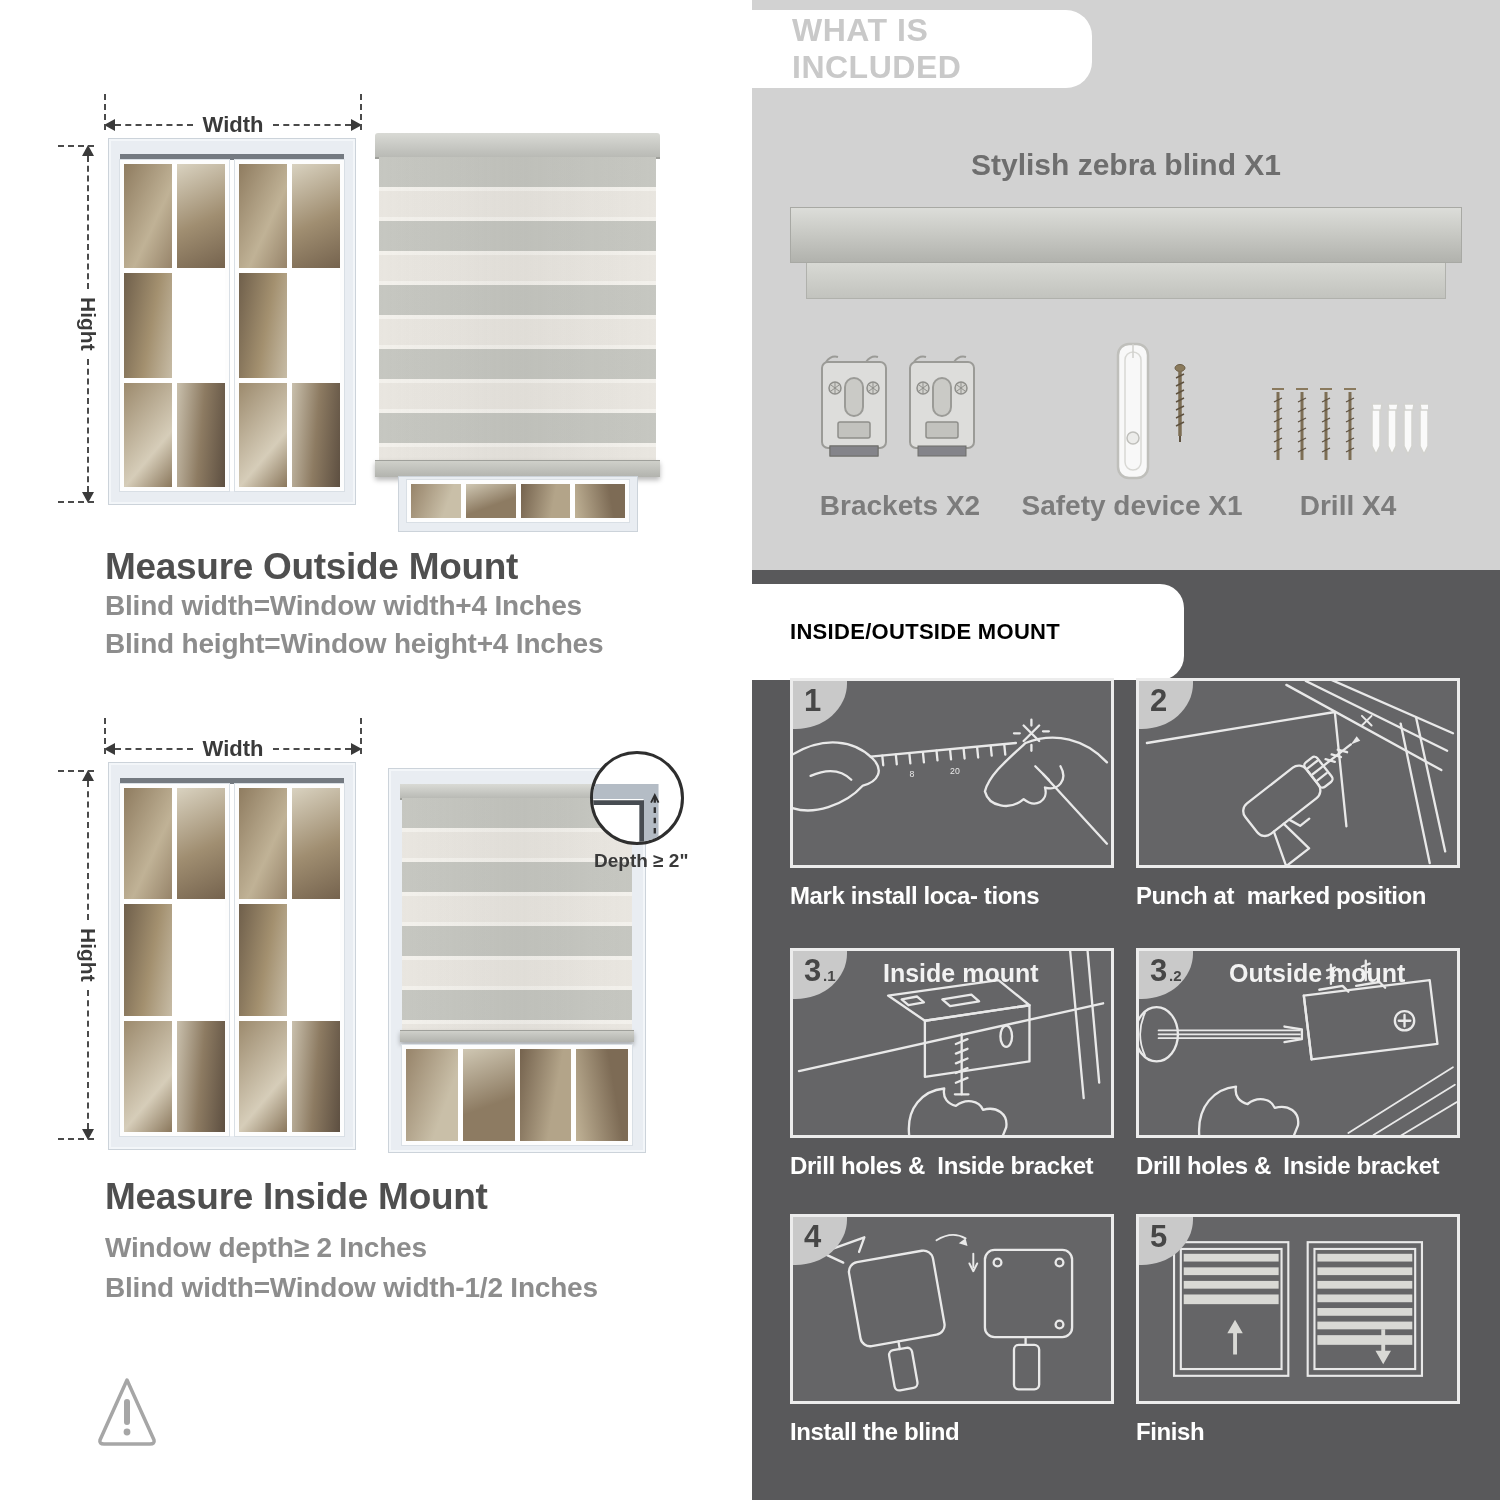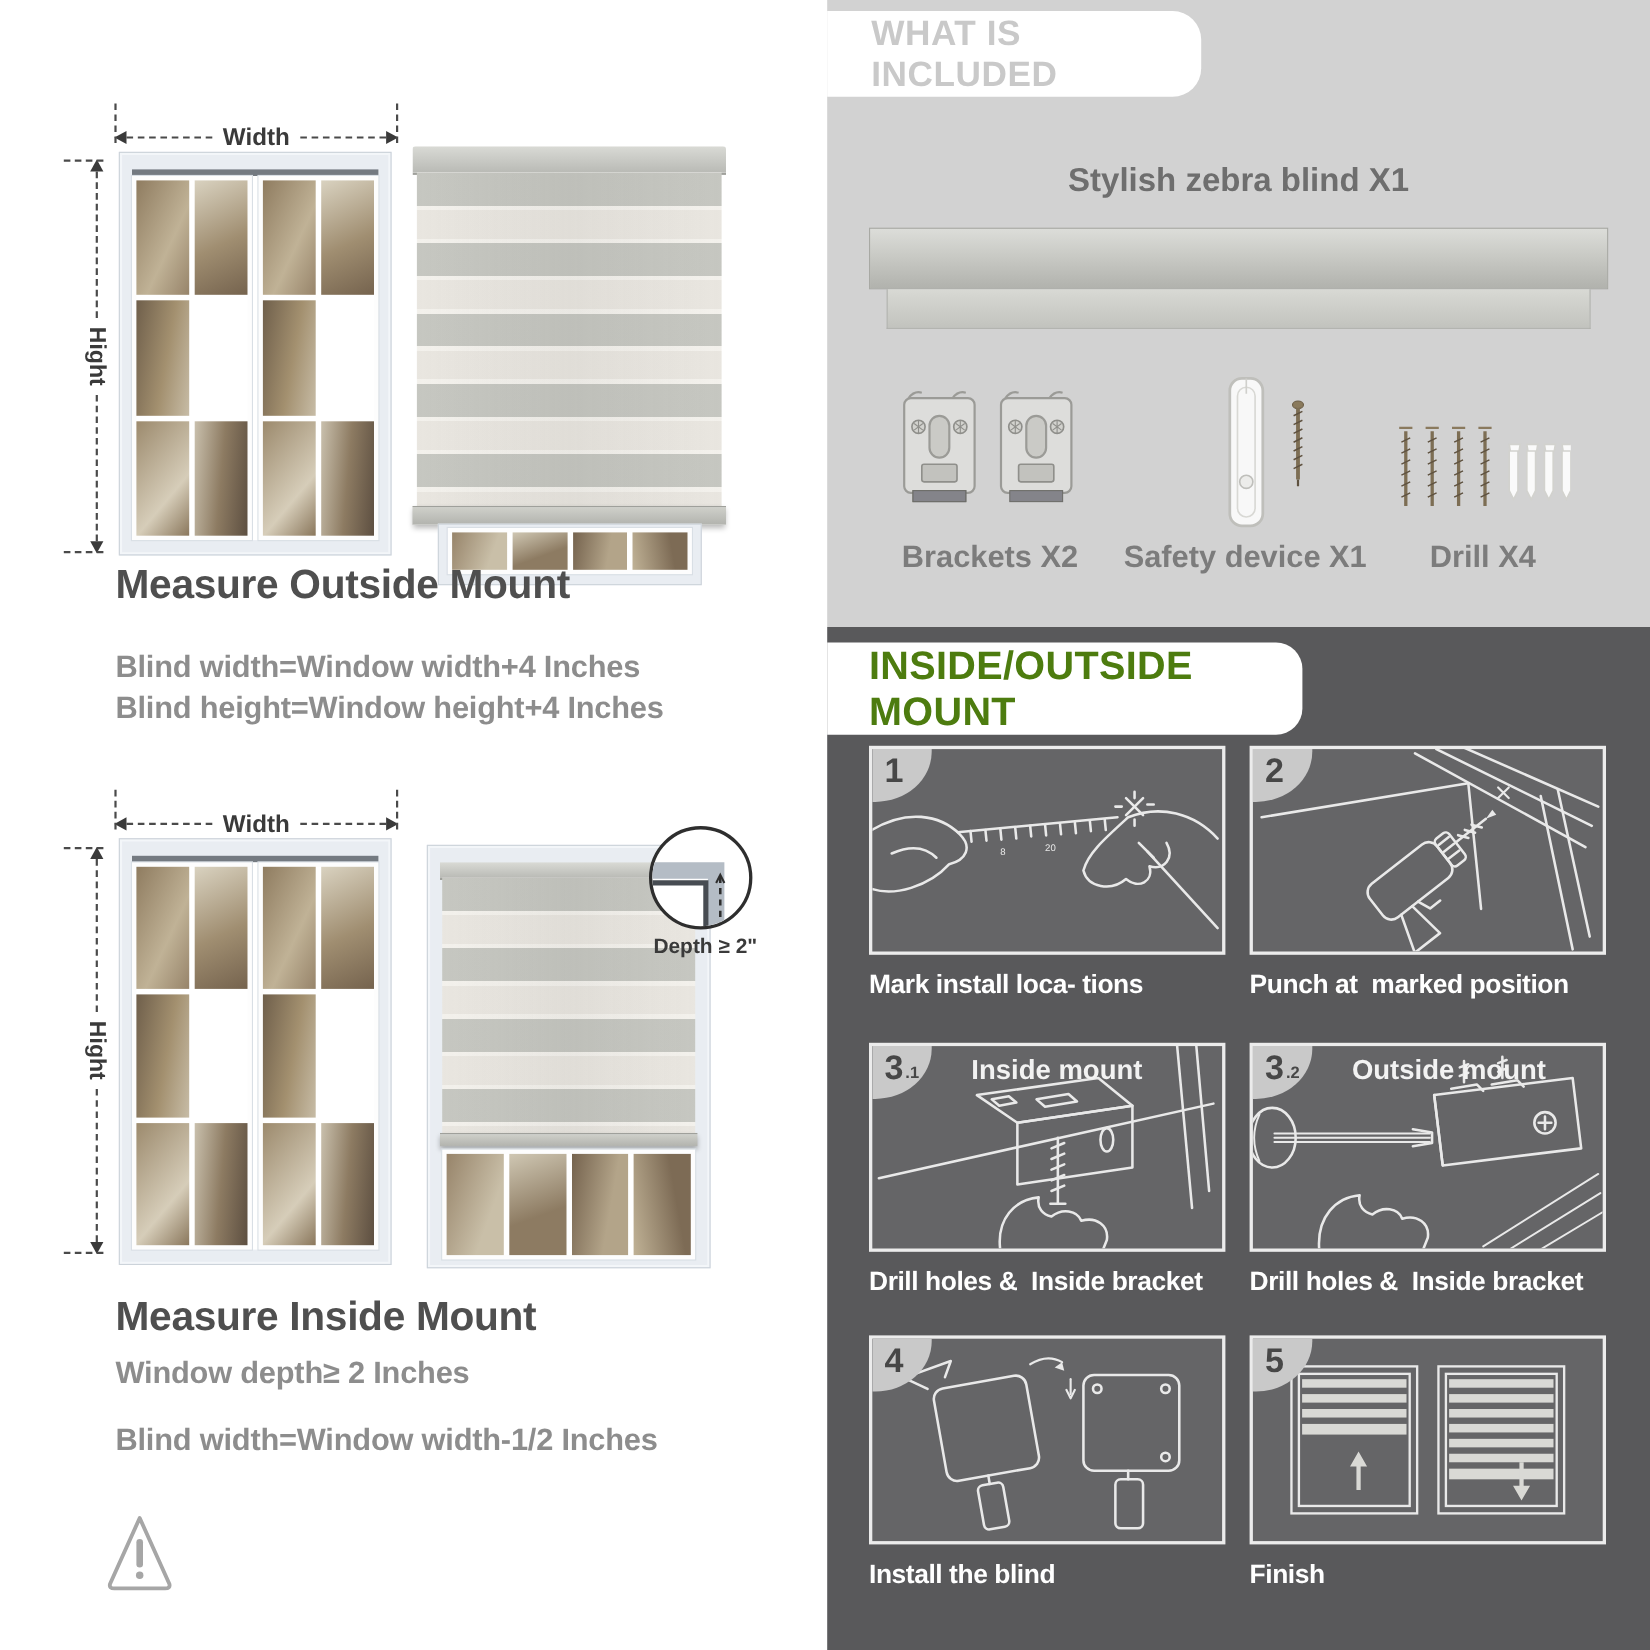--- a/index.html
+++ b/index.html
@@ -6,22 +6,22 @@
   .canvas{position:relative;width:1500px;height:1500px;background:#ffffff;overflow:hidden;
           font-family:"Liberation Sans", sans-serif;}
   .abs{position:absolute;}
 
   
   .hdr-box{position:absolute;display:flex;align-items:center;box-sizing:border-box;}
   .hdr-measure{left:28px;top:26px;width:380px;height:52px;background:#b9b9b9;border-radius:14px;
                color:#ffffff;font-size:36px;font-weight:bold;letter-spacing:.5px;padding-left:26px;}
   .hdr-included{left:752px;top:10px;width:340px;height:78px;background:#ffffff;border-radius:0 26px 26px 0;
                 color:#c9c9c9;font-size:32px;font-weight:bold;letter-spacing:.5px;padding-left:40px;}
-  .hdr-mount{left:752px;top:584px;width:432px;height:84px;background:#ffffff;border-radius:0 24px 24px 0;
-             color:#4d7c0f;font-size:36px;font-weight:bold;letter-spacing:.3px;padding-left:38px;}
+  .hdr-mount{left:752px;top:584px;width:432px;height:96px;background:#ffffff;border-radius:0 24px 24px 0;
+             color:#000000;font-size:22px;font-weight:bold;letter-spacing:.3px;padding-left:38px;}
 
   
   .bg-light{left:752px;top:0;width:748px;height:570px;background:#d2d2d2;}
   .bg-dark{left:752px;top:570px;width:748px;height:930px;background:#59595b;}
 
   
   .win{position:absolute;background:#e9edf2;border:1px solid #ccd3da;box-sizing:border-box;
        box-shadow:inset 0 0 0 2px #f3f6f9;}
   .win .rod{position:absolute;left:11px;right:11px;top:15px;height:6px;background:#747a81;}
   .win .inner{position:absolute;left:11px;right:11px;top:21px;bottom:13px;background:#ffffff;
@@ -161,21 +161,21 @@
     <div class="abs" style="left:398px;top:476px;width:240px;height:56px;background:#e9edf2;border:1px solid #ccd3da;box-sizing:border-box;padding:3px 8px 0 8px;">
       <div class="bottom-row" style="height:34px;">
         <div class="pane"></div>
           <div class="pane"></div>
           <div class="pane"></div>
           <div class="pane"></div>
       </div>
     </div>
   </div>
 
-  <div class="sec-head" style="left:105px;top:511px;">Measure Outside Mount</div>
+  <div class="sec-head" style="left:105px;top:546px;">Measure Outside Mount</div>
   <div class="rule" style="left:105px;top:590px;">Blind width=Window width+4 Inches</div>
   <div class="rule" style="left:105px;top:628px;">Blind height=Window height+4 Inches</div>
 
   <div class="dim-h" style="left:104px;top:736px;width:258px;">
     <span class="tick-v" style="left:0;"></span>
     <span class="arr left"></span>
     <span class="dash"></span>
     <span class="lbl">Width</span>
     <span class="dash"></span>
     <span class="arr right"></span>
@@ -231,21 +231,21 @@
       <path d="M-6 40 H62 V110" stroke="#b4bcc5" stroke-width="16" fill="none"></path>
       <path d="M-6 52 H52 V110" stroke="#474c52" stroke-width="5" fill="none"></path>
       <path d="M66 46 V108" stroke="#2e2e2e" stroke-width="2.5" stroke-dasharray="6 5" fill="none"></path>
       <path d="M62 52 l4 -8 l4 8" fill="none" stroke="#2e2e2e" stroke-width="2"></path>
     </svg>
   </div>
   <div class="depth-lbl" style="left:594px;top:850px;">Depth ≥ 2"</div>
 
   <div class="sec-head" style="left:105px;top:1176px;">Measure Inside Mount</div>
   <div class="rule" style="left:105px;top:1232px;">Window depth≥ 2 Inches</div>
-  <div class="rule" style="left:105px;top:1272px;margin-top:21px;">Blind width=Window width-1/2 Inches</div>
+  <div class="rule" style="left:105px;top:1272px;">Blind width=Window width-1/2 Inches</div>
 
   <svg class="abs" style="left:95px;top:1374px;" width="64" height="76" viewBox="0 0 64 76">
     <path d="M32 6 L59 66 Q60 70 55 70 L9 70 Q4 70 5 66 Z" fill="none" stroke="#a6a6a6" stroke-width="3.5" stroke-linejoin="round"></path>
     <path d="M32 28 V48" stroke="#a6a6a6" stroke-width="6" stroke-linecap="round"></path>
     <circle cx="32" cy="58" r="3.4" fill="#a6a6a6"></circle>
   </svg>
 
   <div class="hdr-box hdr-included">
     <span>WHAT IS INCLUDED</span>
   </div>

